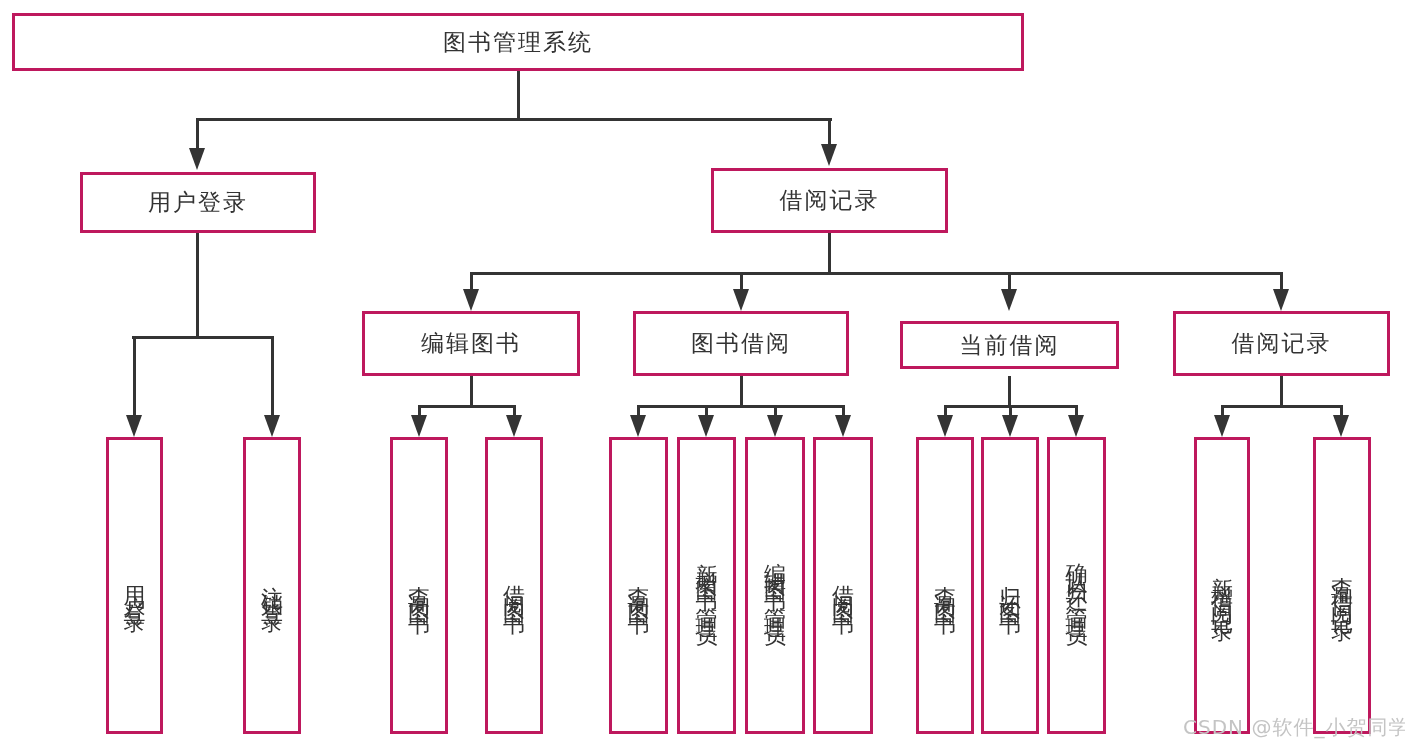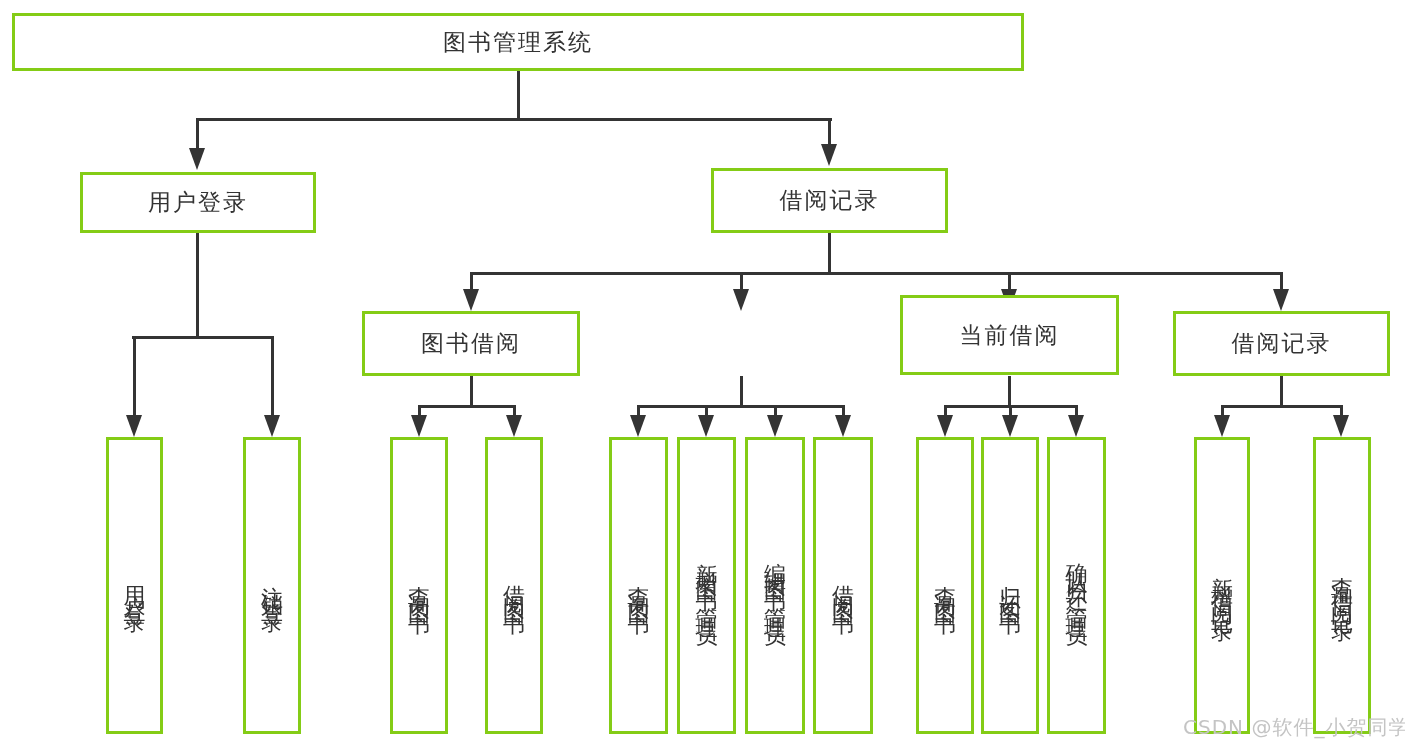--- a/index.html
+++ b/index.html
@@ -1,21 +1,21 @@
 <!DOCTYPE html>
 <html><head>
 <meta charset="utf-8">
 <style>
   html,body{margin:0;padding:0;background:#fff;}
   .stage{
     position:relative;width:1405px;height:747px;background:#fff;overflow:hidden;
     font-family:"DejaVu Sans",sans-serif;color:#333;
   }
   .box{
-    position:absolute;background:#fff;border:3px solid #84cc16;box-sizing:border-box;
+    position:absolute;background:#fff;border:3px solid #be185d;box-sizing:border-box;
     display:flex;align-items:center;justify-content:center;
     font-size:23px;letter-spacing:2px;color:#333;z-index:2;text-align:center;
   }
   .vbox{
     writing-mode:vertical-rl;text-orientation:mixed;
     font-size:22px;letter-spacing:9px;line-height:1;z-index:2;
   }
   .hl{position:absolute;height:3px;background:#343434;z-index:1;}
   .vl{position:absolute;width:3px;background:#343434;z-index:1;}
   .ah{
@@ -56,22 +56,23 @@
   <div class="hl" style="left:471px;top:272px;width:812px"></div>
   <div class="vl" style="left:470px;top:272px;height:19px"></div>
   <div class="ah" style="left:463px;top:289px"></div>
   <div class="vl" style="left:740px;top:272px;height:19px"></div>
   <div class="ah" style="left:733px;top:289px"></div>
   <div class="vl" style="left:1008px;top:272px;height:19px"></div>
   <div class="ah" style="left:1001px;top:289px"></div>
   <div class="vl" style="left:1280px;top:272px;height:19px"></div>
   <div class="ah" style="left:1273px;top:289px"></div>
 
-  <div class="box" style="left:362px;top:311px;width:218px;height:65px">图书借阅</div>
-  <div class="box" style="left:900px;top:295px;width:219px;height:80px">当前借阅</div>
+  <div class="box" style="left:362px;top:311px;width:218px;height:65px">编辑图书</div>
+  <div class="box" style="left:633px;top:311px;width:216px;height:65px">图书借阅</div>
+  <div class="box" style="left:900px;top:321px;width:219px;height:48px">当前借阅</div>
   <div class="box" style="left:1173px;top:311px;width:217px;height:65px">借阅记录</div>
 
   <div class="vl" style="left:470px;top:376px;height:31px"></div>
   <div class="hl" style="left:418px;top:405px;width:97px"></div>
   <div class="vl" style="left:418px;top:405px;height:12px"></div>
   <div class="ah" style="left:411px;top:415px"></div>
   <div class="vl" style="left:513px;top:405px;height:12px"></div>
   <div class="ah" style="left:506px;top:415px"></div>
 
   <div class="vl" style="left:740px;top:376px;height:31px"></div>

